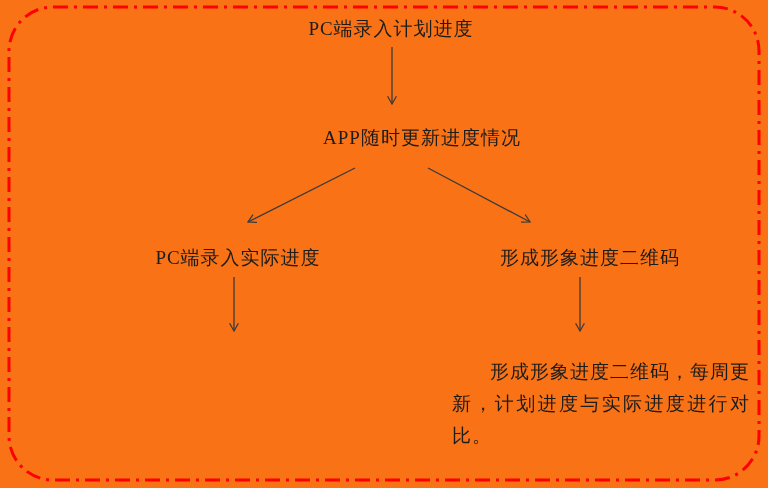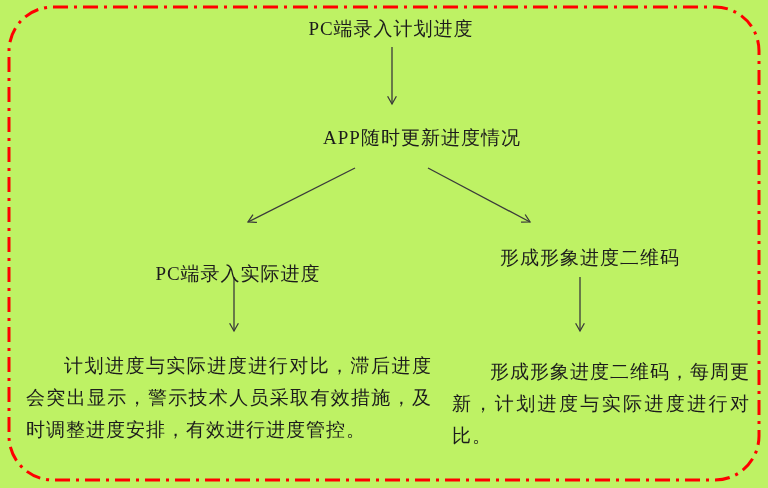--- a/index.html
+++ b/index.html
@@ -1,21 +1,21 @@
 <!DOCTYPE html>
 <html><head>
 <meta charset="utf-8">
 <style>
   * { margin: 0; padding: 0; box-sizing: border-box; }
   html, body { background: #ffffff; }
   .canvas {
     position: relative;
     width: 768px;
     height: 488px;
-    background: #bef264;
+    background: #f97316;
     font-family: "Liberation Serif", "DejaVu Serif", serif;
     overflow: hidden;
   }
   .layer {
     position: absolute;
     left: 0; top: 0;
     width: 768px; height: 488px;
   }
   .node {
     position: absolute;
@@ -57,21 +57,20 @@
 
     <line x1="234" y1="277" x2="234" y2="331" stroke-width="1.3" marker-end="url(#arrowhead)" stroke="#3a3a3a"></line>
 
     <line x1="580" y1="277" x2="580" y2="331" stroke-width="1.3" marker-end="url(#arrowhead)" stroke="#3a3a3a"></line>
   </svg>
 
   <div class="node" style="left:391px; top:16px;">PC端录入计划进度</div>
 
   <div class="node" style="left:392px; top:125px;margin-left:30px;">APP随时更新进度情况</div>
 
-  <div class="node" style="left:238px; top:245px;margin-top:16px;">PC端录入实际进度</div>
+  <div class="node" style="left:238px; top:245px;">PC端录入实际进度</div>
 
   <div class="node" style="left:590px; top:245px;">形成形象进度二维码</div>
 
-  <div class="para" style="left:26px; top:350px; width:406px;">计划进度与实际进度进行对比，滞后进度会突出显示，警示技术人员采取有效措施，及时调整进度安排，有效进行进度管控。</div>
 
   <div class="para" style="left:452px; top:356px; width:298px;">形成形象进度二维码，每周更新，计划进度与实际进度进行对比。</div>
 
 </div>
 
 </body></html>

